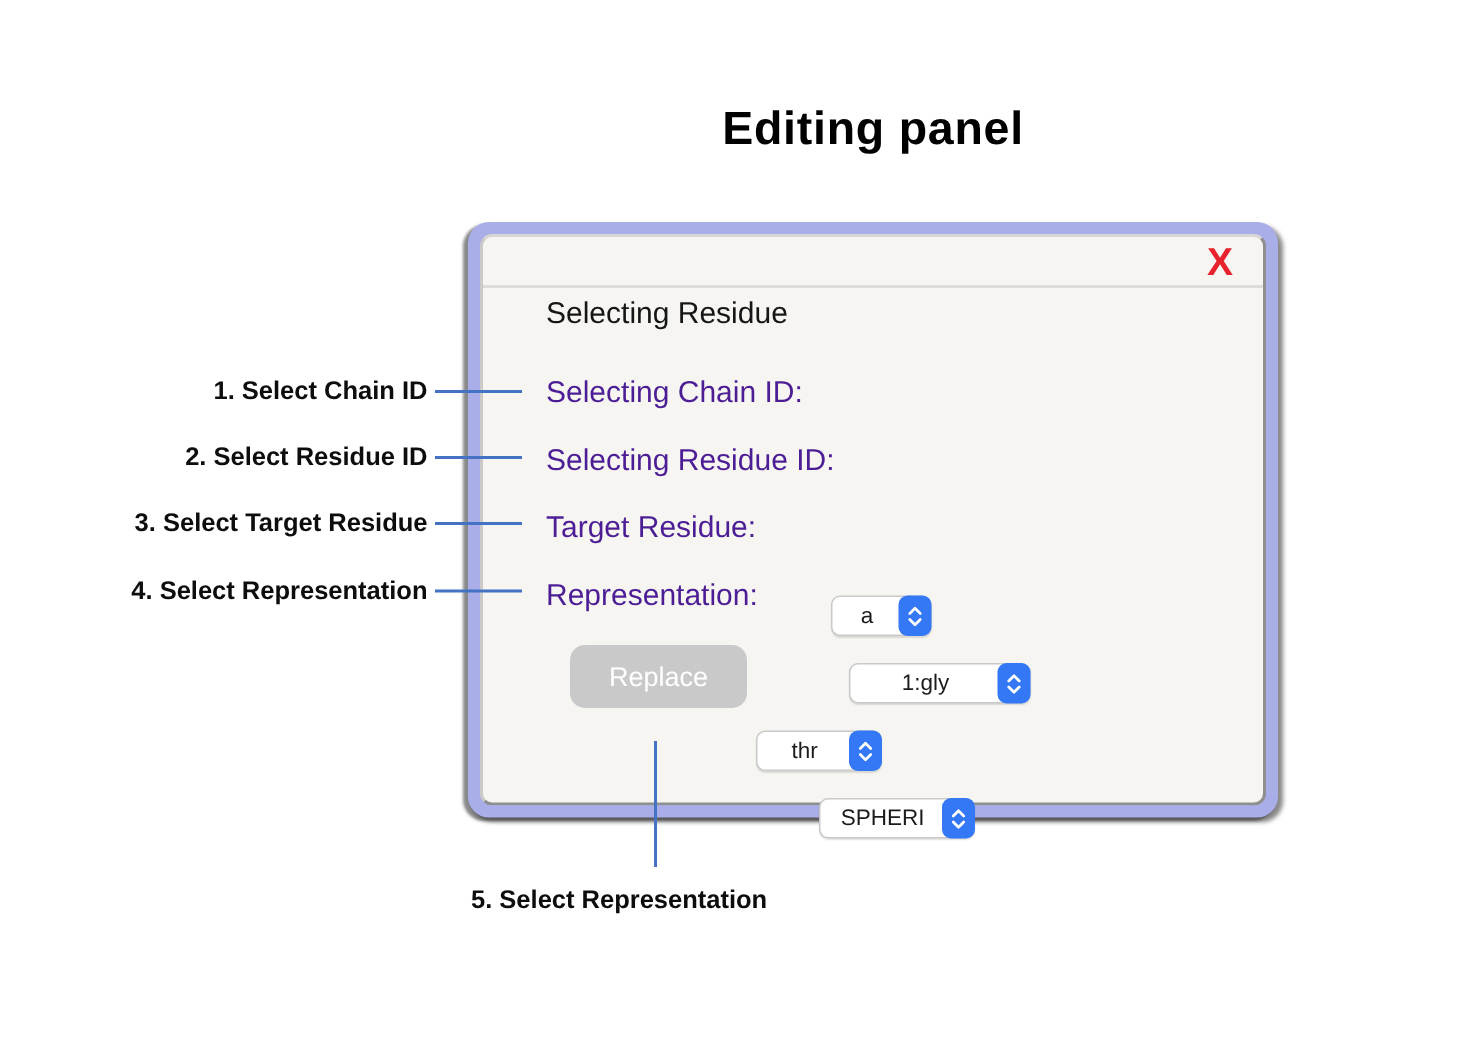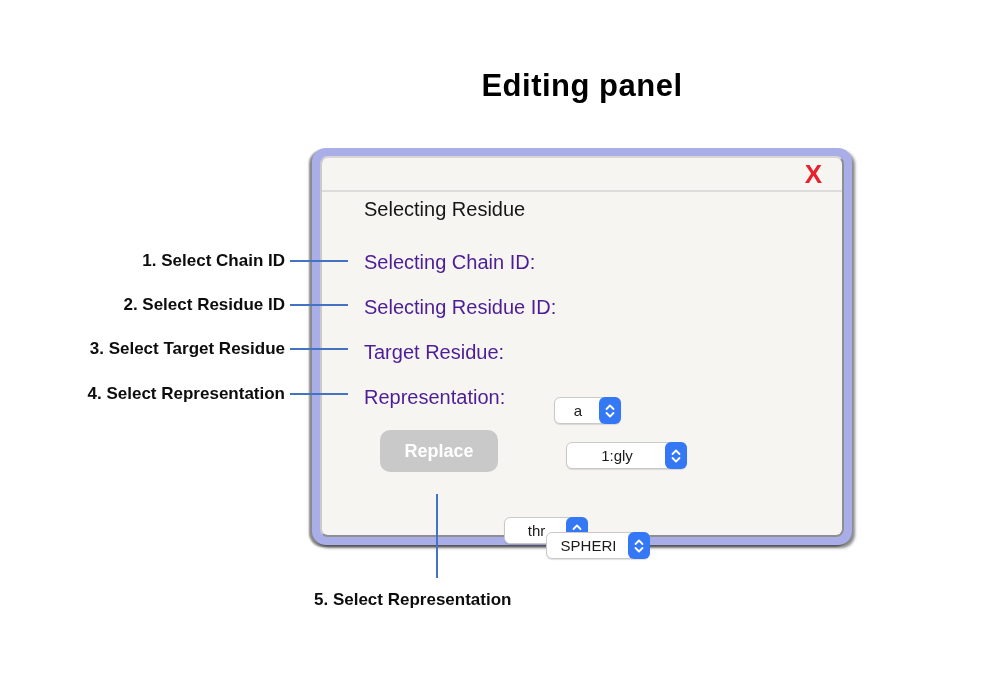--- a/index.html
+++ b/index.html
@@ -56,27 +56,27 @@
     flex: 1; text-align: center; font-size: 15px; color: #1b1b1b;
     padding: 0 2px 0 4px; white-space: nowrap; overflow: hidden;
   }
   .stepper {
     width: 22px; height: 27px; margin: -1px -1px -1px 0;
     background: #3478f6; border-radius: 6px;
     display: flex; align-items: center; justify-content: center;
   }
   .dd-1 { left: 232px; width: 67px; }
   .dd-2 { left: 244px; width: 121px; }
-  .dd-3 { left: 182px; width: 84px; margin-top: 30px; }
+  .dd-3 { left: 182px; width: 84px; }
   .dd-4 { left: 184px; width: 104px; margin-left: 40px; }
 
   .replace-btn {
     position: absolute; left: 58px; top: 272px; width: 118px; height: 42px;
     background: #c9c9c9; border: none; border-radius: 10px;
-    color: #ffffff; font-size: 18px; font-weight: 700;
+    color: #ffffff; font-size: 18px; font-weight: 400;
     font-family: "Liberation Sans", sans-serif; cursor: default;
   }
 
   
   .callout {
     position: absolute; left: 0; width: 348px; height: 24px;
     display: flex; align-items: center; justify-content: flex-end; gap: 5px;
   }
   .callout-label {
     font-size: 17px; font-weight: bold; color: #0d0d0d; white-space: nowrap;

